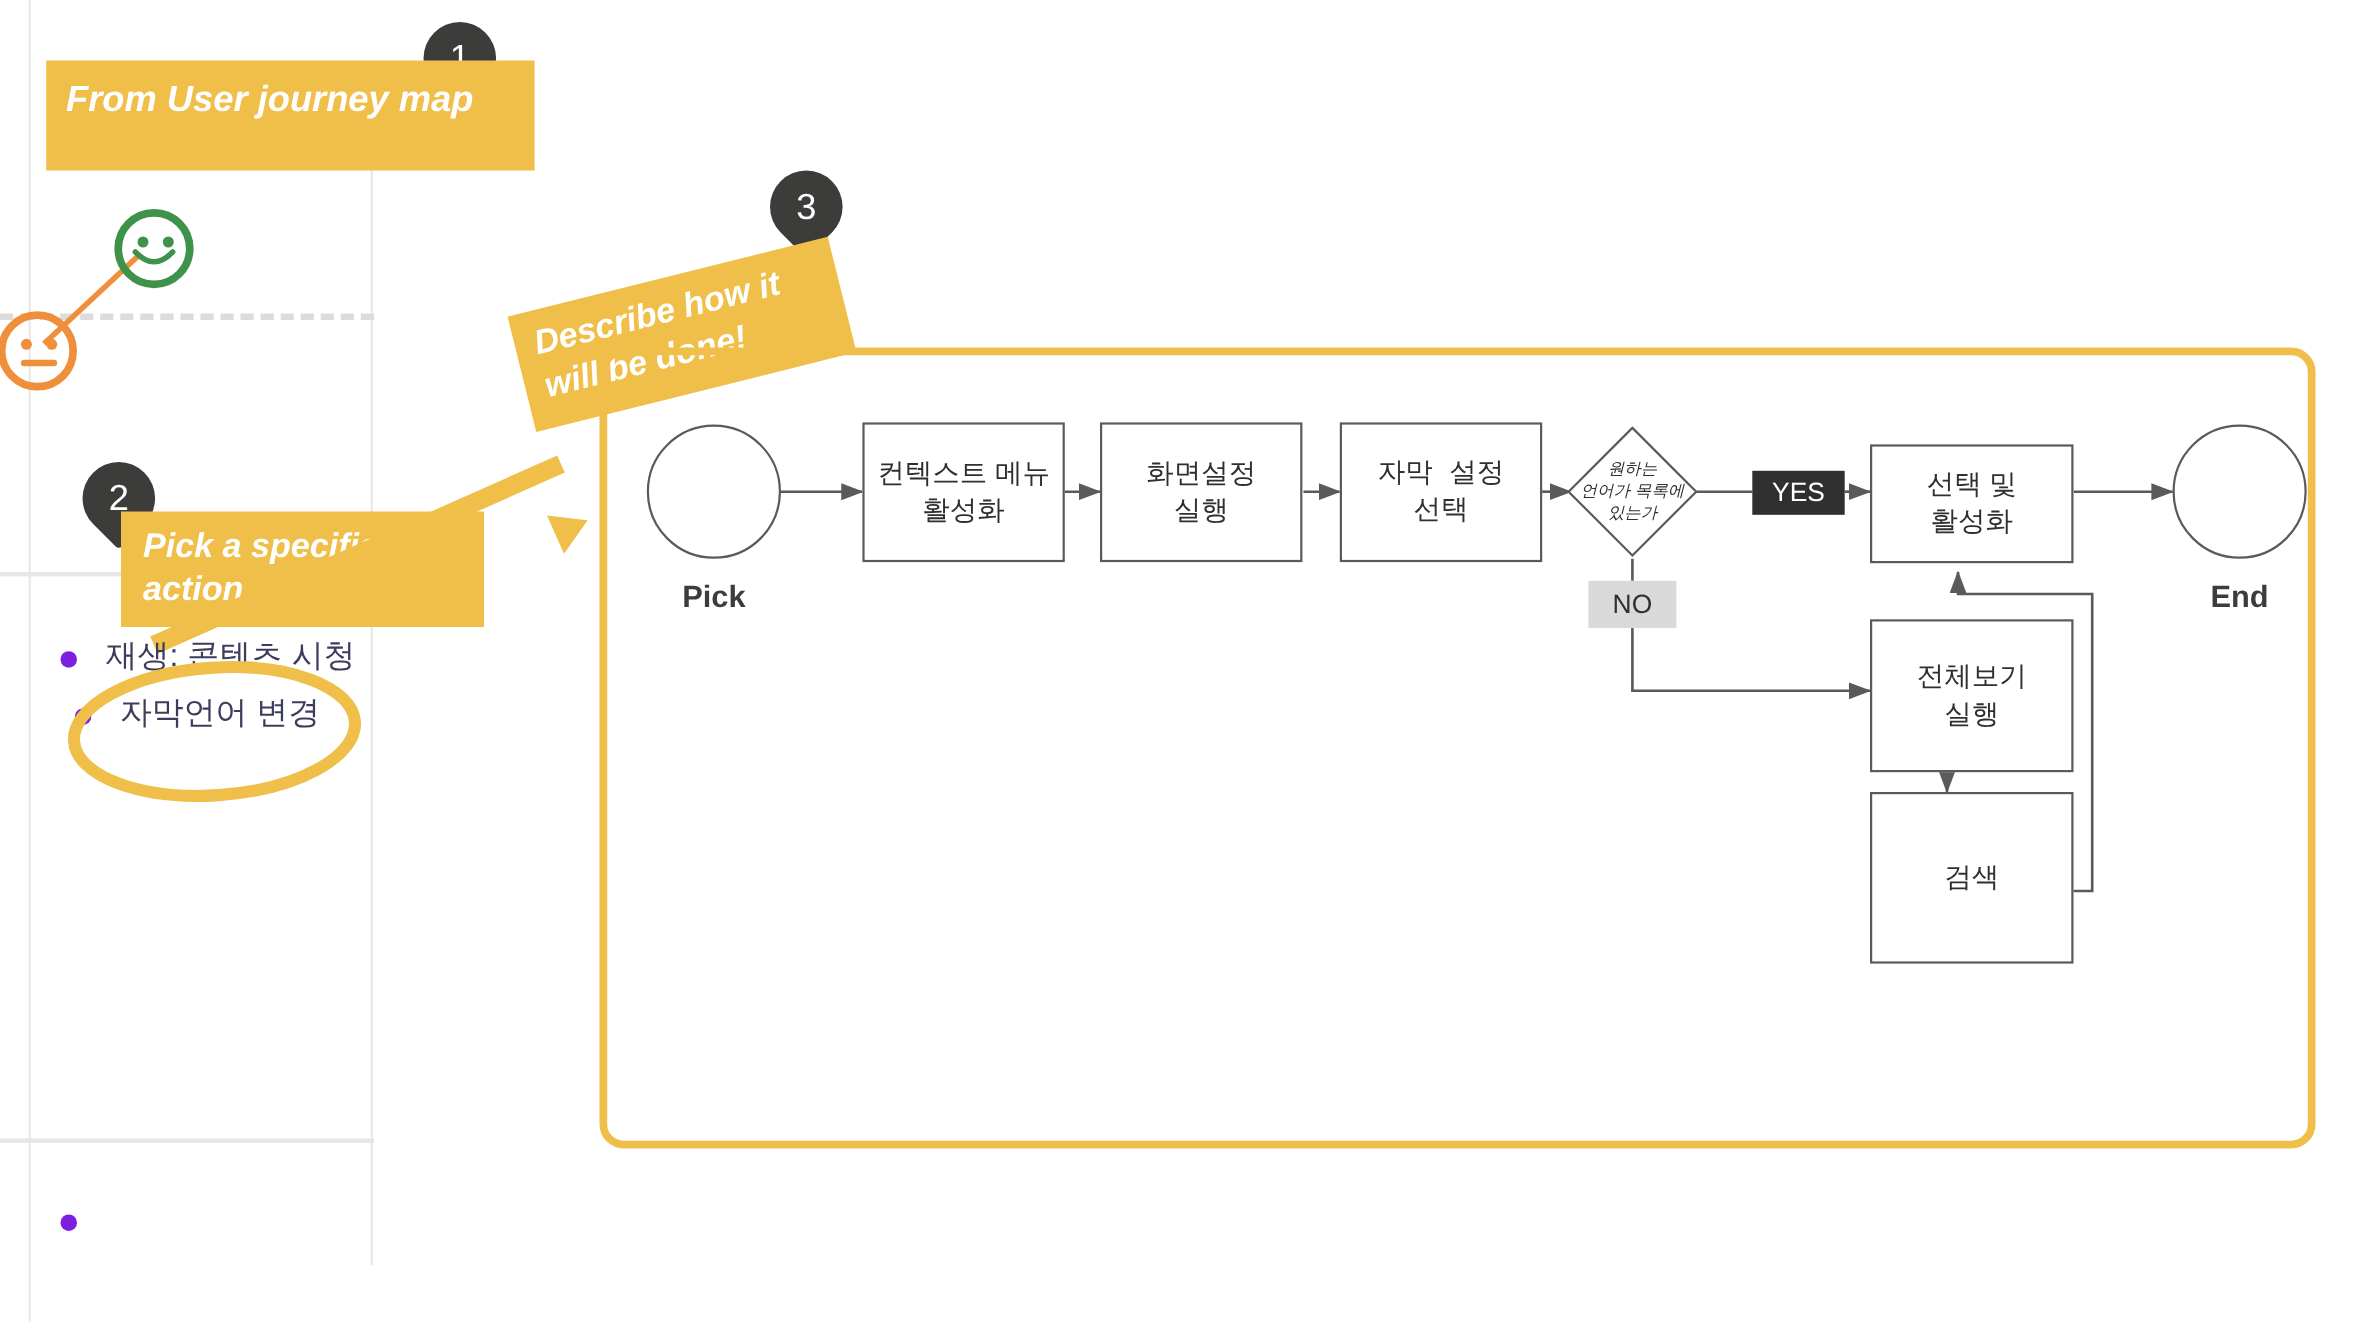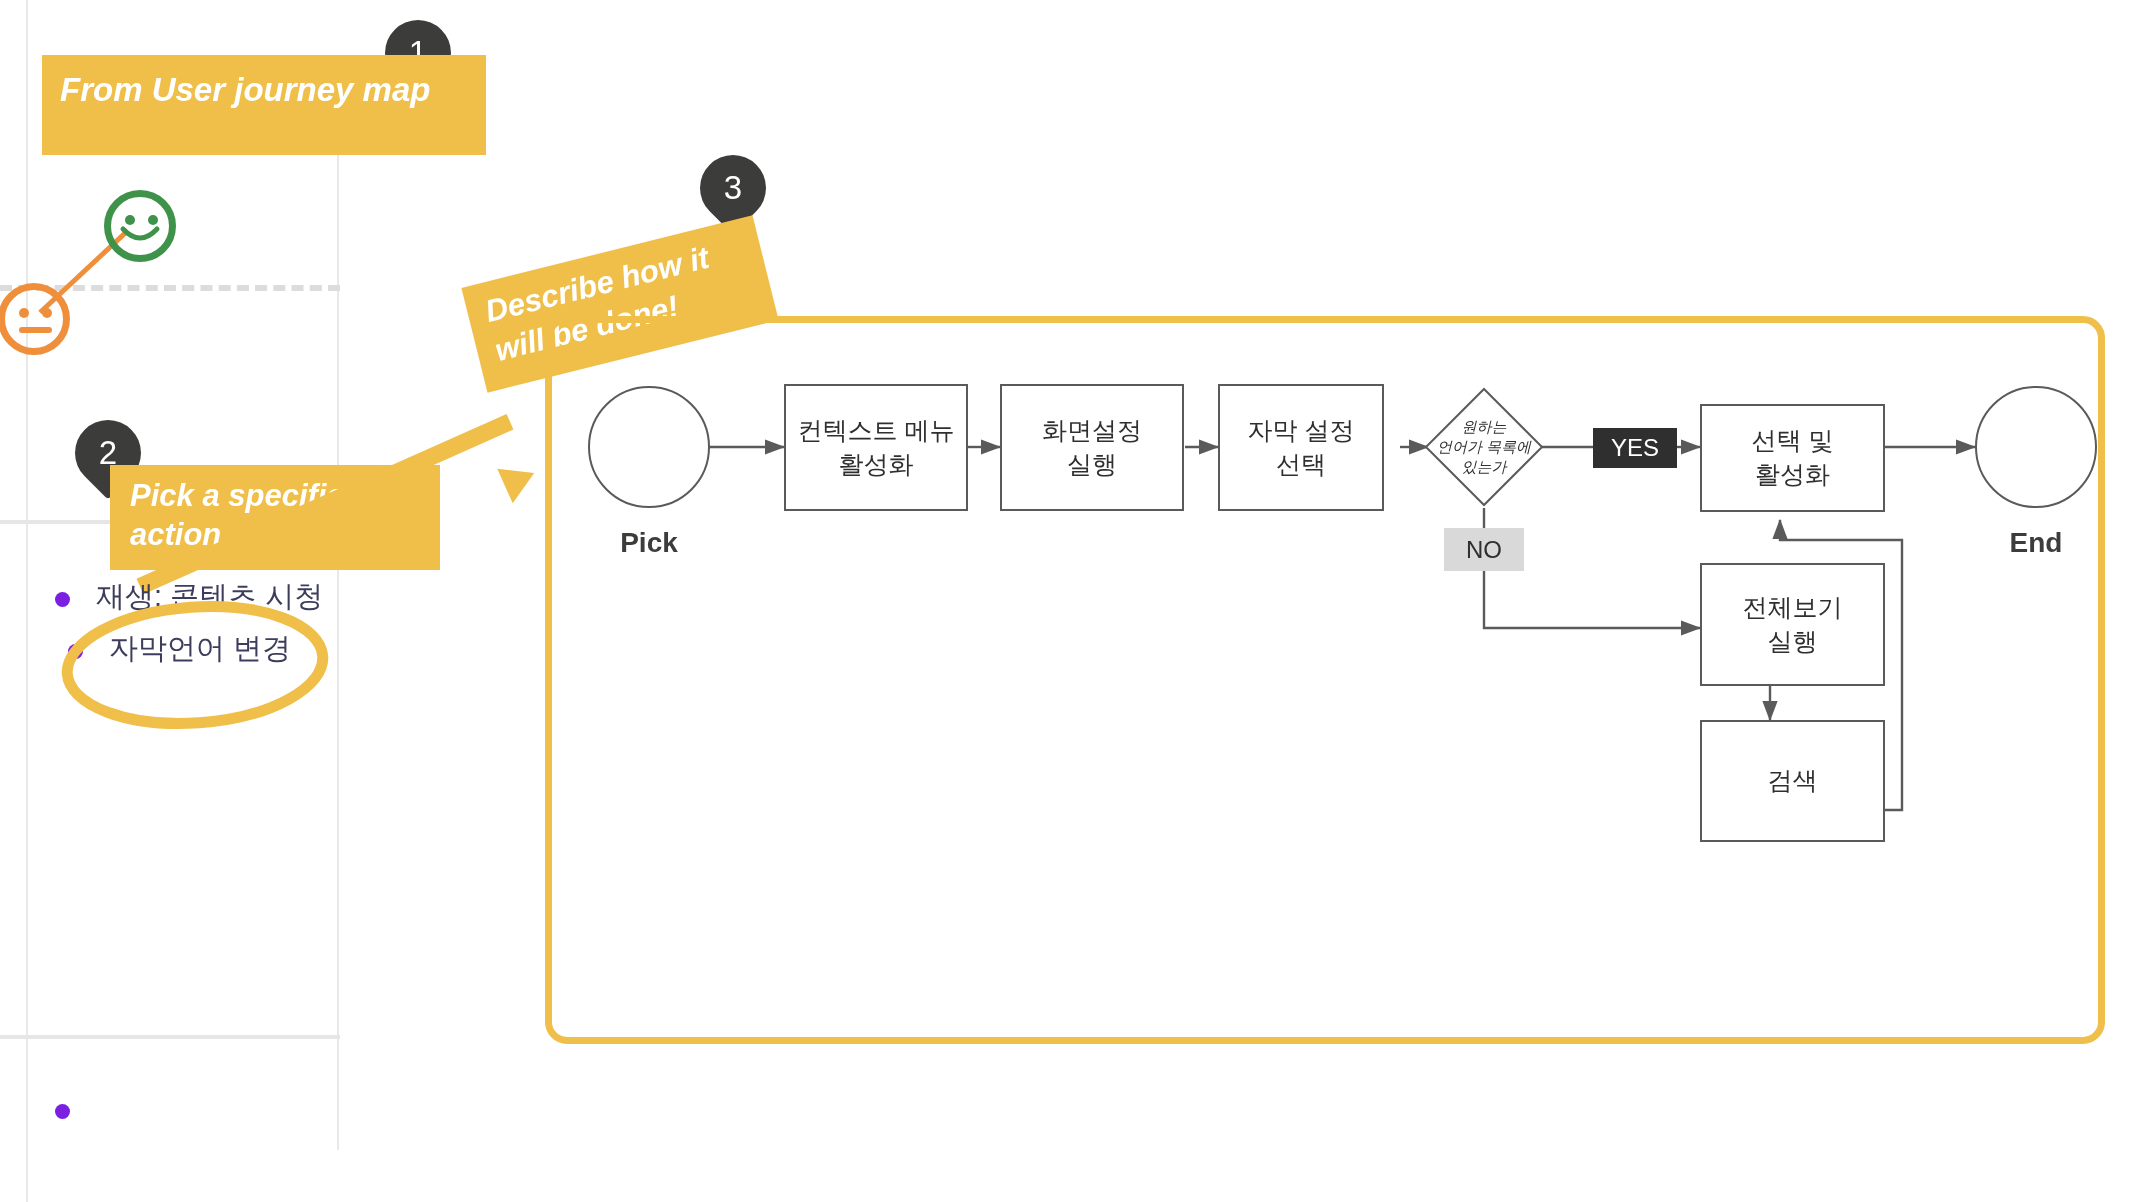--- a/index.html
+++ b/index.html
@@ -332,39 +332,39 @@
 
   <div class="node-circle" style="left:588px; top:386px; width:122px; height:122px;"></div>
   <div class="node-label" style="left:588px; top:527px; width:122px;">Pick</div>
 
   <div class="node-box" style="left:784px; top:384px; width:184px; height:127px;">컨텍스트 메뉴
 활성화</div>
 
   <div class="node-box" style="left:1000px; top:384px; width:184px; height:127px;">화면설정
 실행</div>
 
-  <div class="node-box" style="left:1218px; top:384px; width:166px; height:127px;">자막 설정
+  <div class="node-box" style="left:1218px; top:384px; width:184px; height:127px;font-family:Liberation Mono, monospace;">자막 설정
 선택</div>
 
   <div class="diamond-wrap" style="left:1424px; top:387px; width:120px; height:120px;">
     <svg width="120" height="120" style="position:absolute; left:0; top:0;">
       <polygon points="60,2 118,60 60,118 2,60" fill="#ffffff" stroke="#5a5a5a" stroke-width="2"></polygon>
     </svg>
     <div class="diamond-text">원하는
 언어가 목록에
 있는가</div>
   </div>
 
   <div class="tag tag-yes" style="left:1593px; top:428px; width:84px; height:40px;">YES</div>
   <div class="tag tag-no" style="left:1444px; top:528px; width:80px; height:43px;">NO</div>
 
   <div class="node-box" style="left:1700px; top:404px; width:185px; height:108px;">선택 및
 활성화</div>
 
-  <div class="node-box" style="left:1700px; top:563px; width:185px; height:123px;">전체보기
+  <div class="node-box" style="left:1700px; top:563px; width:185px; height:139px;">전체보기
 실행</div>
 
-  <div class="node-box" style="left:1700px; top:720px; width:185px; height:122px;">검색</div>
+  <div class="node-box" style="left:1700px; top:720px; width:185px; height:156px;">검색</div>
 
   <div class="node-circle" style="left:1975px; top:386px; width:122px; height:122px;"></div>
   <div class="node-label" style="left:1975px; top:527px; width:122px;">End</div>
 
 </div>
 
 </body></html>

